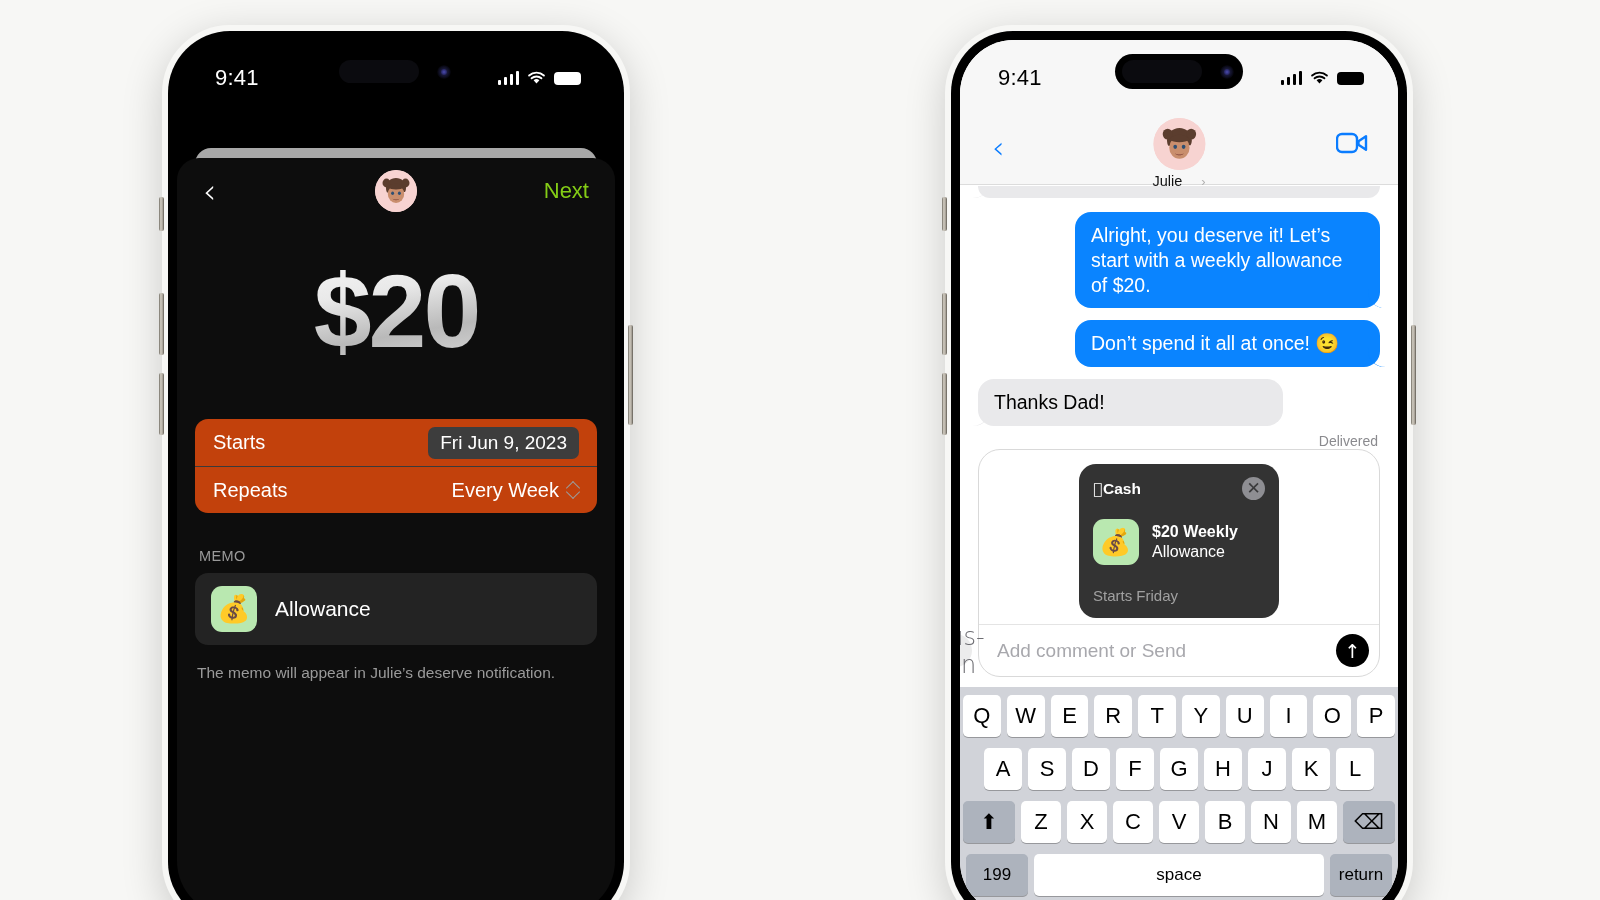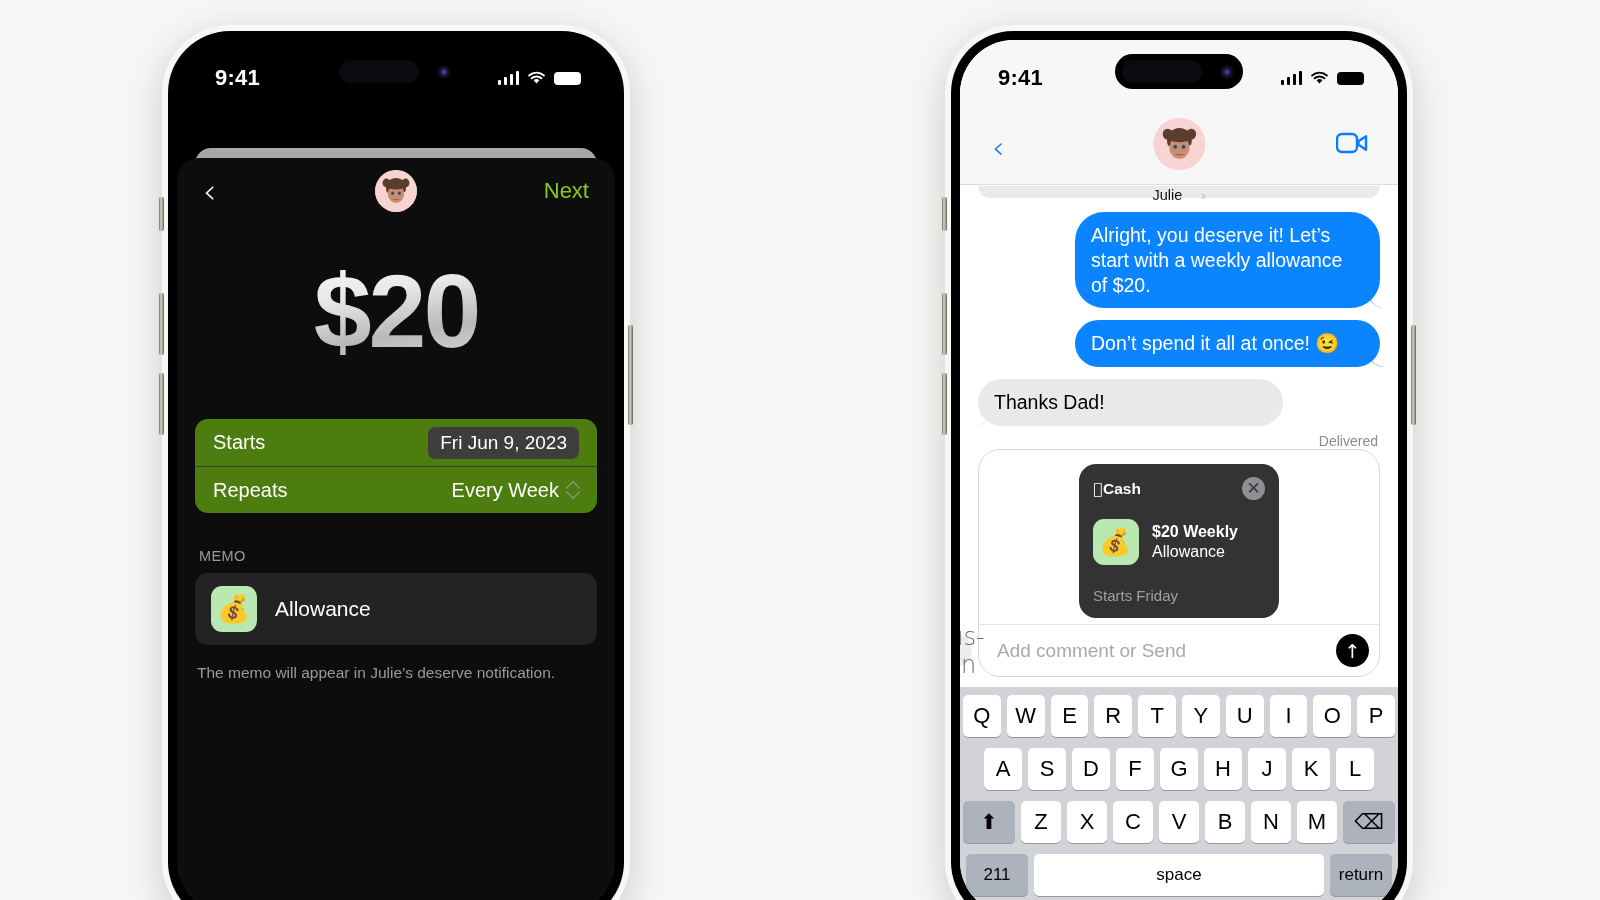--- a/index.html
+++ b/index.html
@@ -43,21 +43,21 @@
   .btn-right { right: -3px; width: 5px; }
 
   
   .statusbar {
     position: absolute; top: 0; left: 0; right: 0;
     height: 62px;
     display: flex; align-items: center;
     padding: 14px 34px 0 38px;
     z-index: 30;
   }
-  .sb-time { font-size: 22px; font-weight: 700; letter-spacing: .2px; }
+  .sb-time { font-size: 22px; font-weight: 400; letter-spacing: .2px; }
   .sb-right { margin-left: auto; display: flex; align-items: center; gap: 8px; }
   .bars { display: flex; align-items: flex-end; gap: 2.5px; height: 14px; }
   .bars i { width: 3.5px; border-radius: 1px; display:block; }
   .bars i:nth-child(1){height:5px}
   .bars i:nth-child(2){height:8px}
   .bars i:nth-child(3){height:11px}
   .bars i:nth-child(4){height:14px}
   .batt { width: 27px; height: 13px; border-radius: 4px; position: relative; }
   .batt:after {
     content:''; position:absolute; right:-3.5px; top:4px;
@@ -116,21 +116,21 @@
 
   .amount {
     text-align: center; margin-top: 28px;
     font-size: 104px; font-weight: 700; letter-spacing: -3px;
     background: linear-gradient(170deg,#ffffff 0%,#e9e9e9 38%,#b9b9b9 62%,#efefef 100%);
     -webkit-background-clip: text; background-clip: text; color: transparent;
     font-family: "Liberation Sans", sans-serif;
   }
 
   .card-group {
-    margin: 48px 18px 0; background: #4d7c0f;
+    margin: 48px 18px 0; background: #c2410c;
     border-radius: 13px; overflow: hidden;
   }
   .row {
     height: 47px; display: flex; align-items: center;
     padding: 0 18px; color: #fff; font-size: 20px;
   }
   .row + .row { border-top: 1px solid #3a3a3a; }
   .row .val { margin-left: auto; display:flex; align-items:center; gap:8px; font-size:20px;}
   .pill-val {
     background: #3d3d3d; border-radius: 7px;
@@ -177,35 +177,35 @@
   }
   .msg-nav-center {
     position: absolute; left: 50%; top: 78px; transform: translateX(-50%);
     display: flex; flex-direction: column; align-items: center;
   }
   .msg-avatar {
     width: 52px; height: 52px; border-radius: 50%;
     background: #f6d2d0; overflow: hidden;
   }
   .msg-name {
-    margin-top: 17px; font-size: 14.5px; color: #121212;
+    margin-top: 3px; font-size: 14.5px; color: #121212;
     display: flex; align-items: center; gap: 19px;
   }
   .msg-name .chev { color:#b0b0b0; font-size: 13px; }
   .facetime {
     position: absolute; right: 30px; top: 92px;
   }
 
   .thread {
     position: absolute; top: 146px; left: 0; right: 0; bottom: 228px;
     background: #fff; overflow: hidden;
   }
   .bub {
     position: relative; max-width: 305px; padding: 11px 16px;
-    border-radius: 29px; font-size: 19.5px; line-height: 1.27;
+    border-radius: 16px; font-size: 19.5px; line-height: 1.27;
     margin: 0 0 12px 0; word-wrap: break-word;
   }
   .bub.out { background: #0a84ff; color: #fff; margin-left: auto; margin-right: 18px; }
   .bub.in  { background: #e9e9eb; color: #000; margin-left: 18px; }
   .bub.out:after{
     content:''; position:absolute; right:-6px; bottom:0; width:18px; height:20px;
     background: #0a84ff; border-bottom-left-radius: 16px;
     clip-path: path("M0,0 C0,12 6,20 18,20 L0,20 Z");
   }
   .bub.in:after{
@@ -523,21 +523,21 @@
             <div class="key">Z</div>
             <div class="key">X</div>
             <div class="key">C</div>
             <div class="key">V</div>
             <div class="key">B</div>
             <div class="key">N</div>
             <div class="key">M</div>
             <div class="key wide shift-glyph">⌫</div>
           </div>
           <div class="krow r4">
-            <div class="key fn">211</div>
+            <div class="key fn">199</div>
             <div class="key space">space</div>
             <div class="key fn">return</div>
           </div>
 
         </div>
 
       </div>
     </div>
   </div>
 

